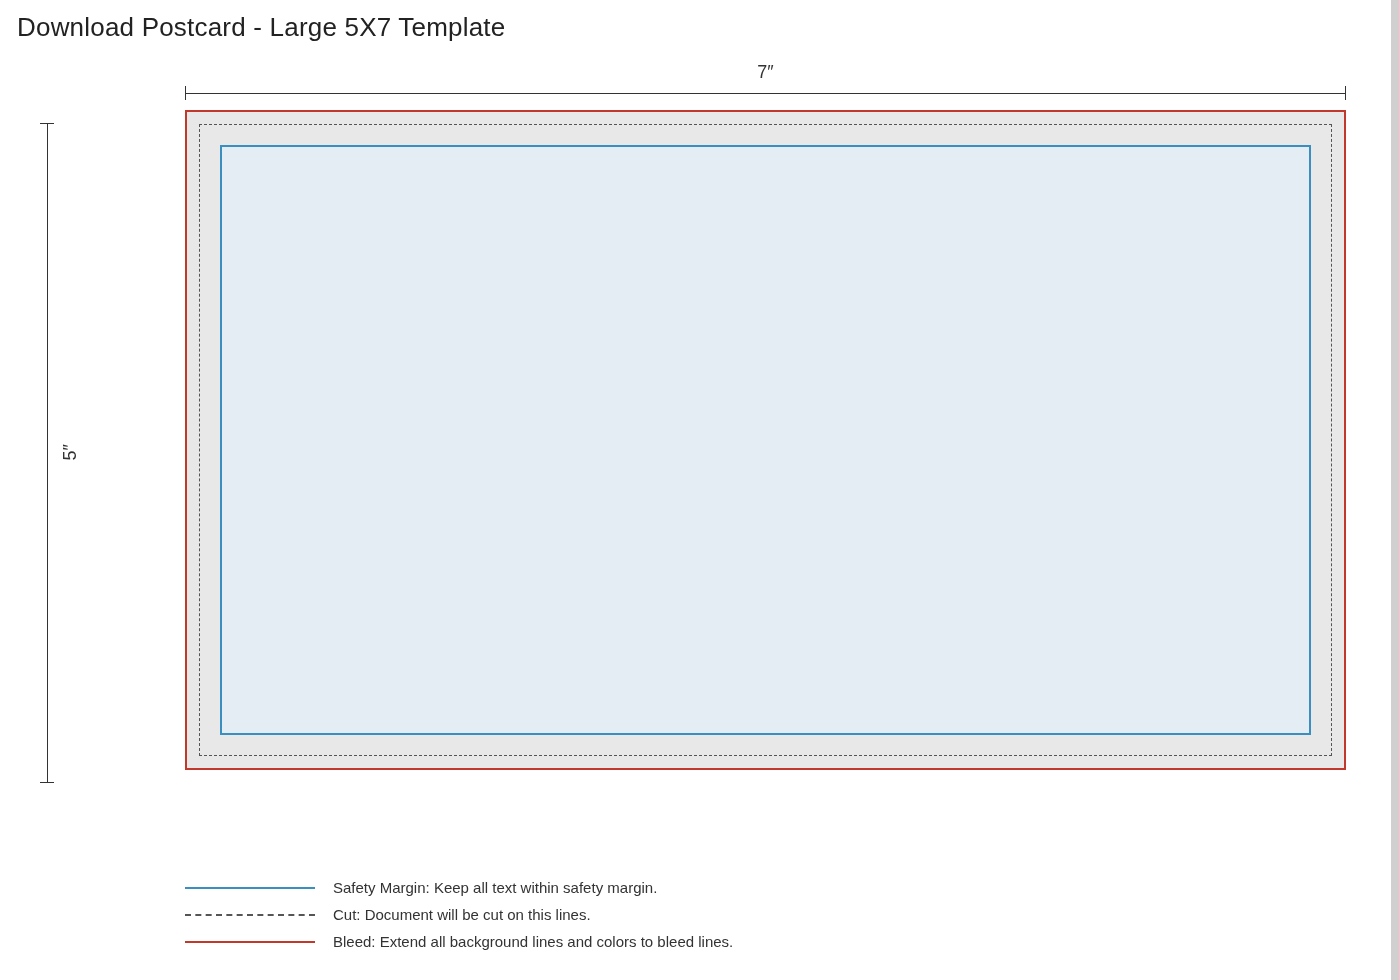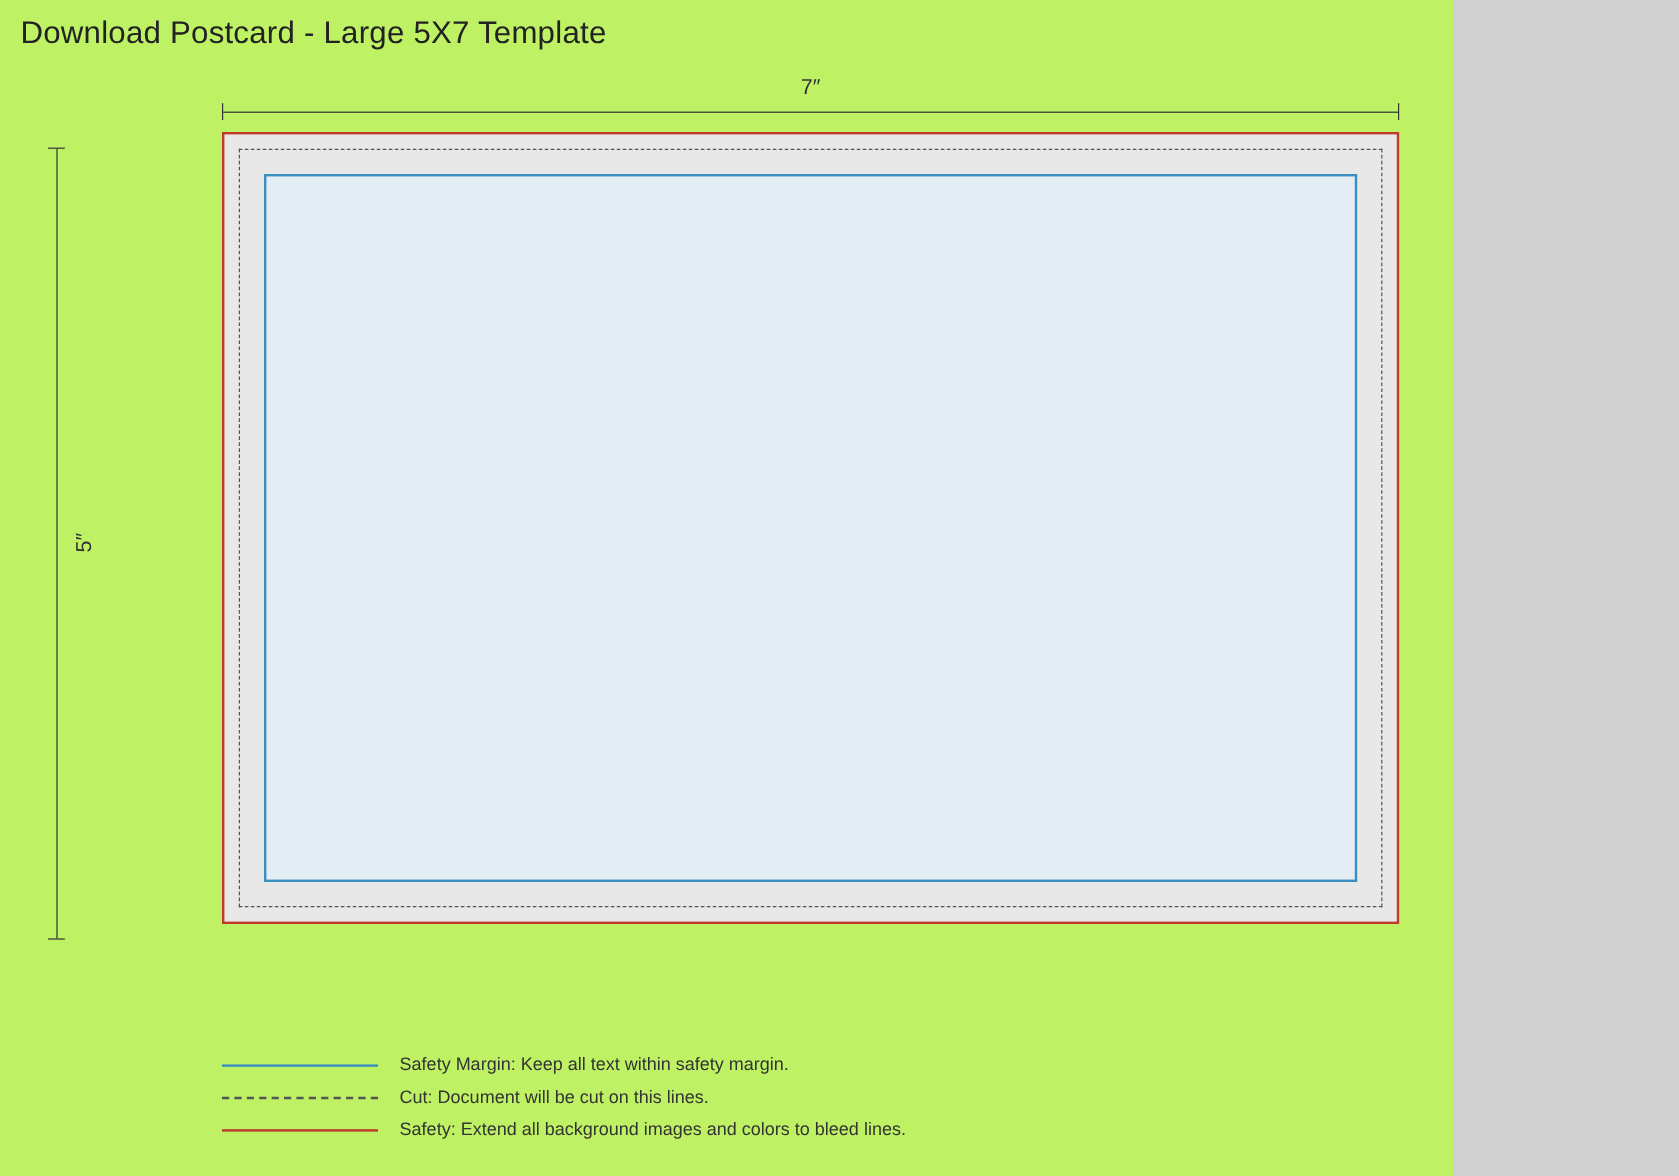--- a/index.html
+++ b/index.html
@@ -10,23 +10,23 @@
 
     body {
       width: 1399px;
       height: 980px;
       background-color: #d0d0d0;
       font-family: Arial, sans-serif;
       overflow: hidden;
     }
 
     .page-container {
-      width: 1211px;
+      width: 1391px;
       height: 980px;
-      background-color: #bef264;
+      background-color: #ffffff;
       position: relative;
     }
 
     .title {
       position: absolute;
       top: 12px;
       left: 17px;
       font-size: 26px;
       font-weight: 400;
       color: #222;
@@ -238,17 +238,17 @@
     <div class="legend-item">
       <div class="legend-line-safety"></div>
       <span class="legend-text">Safety Margin:  Keep all text within safety margin.</span>
     </div>
     <div class="legend-item">
       <div class="legend-line-cut"></div>
       <span class="legend-text">Cut:  Document will be cut on this lines.</span>
     </div>
     <div class="legend-item">
       <div class="legend-line-bleed"></div>
-      <span class="legend-text">Safety:  Extend all background images and colors to bleed lines.</span>
+      <span class="legend-text">Bleed:  Extend all background lines and colors to bleed lines.</span>
     </div>
   </div>
 
 </div>
 
 </body></html>

